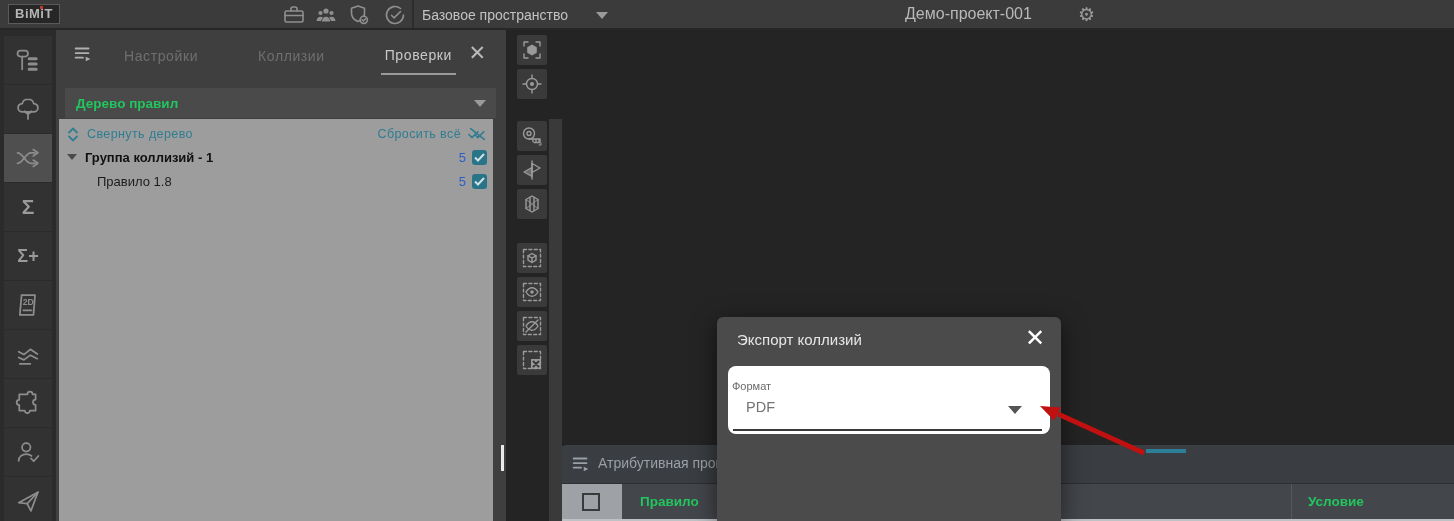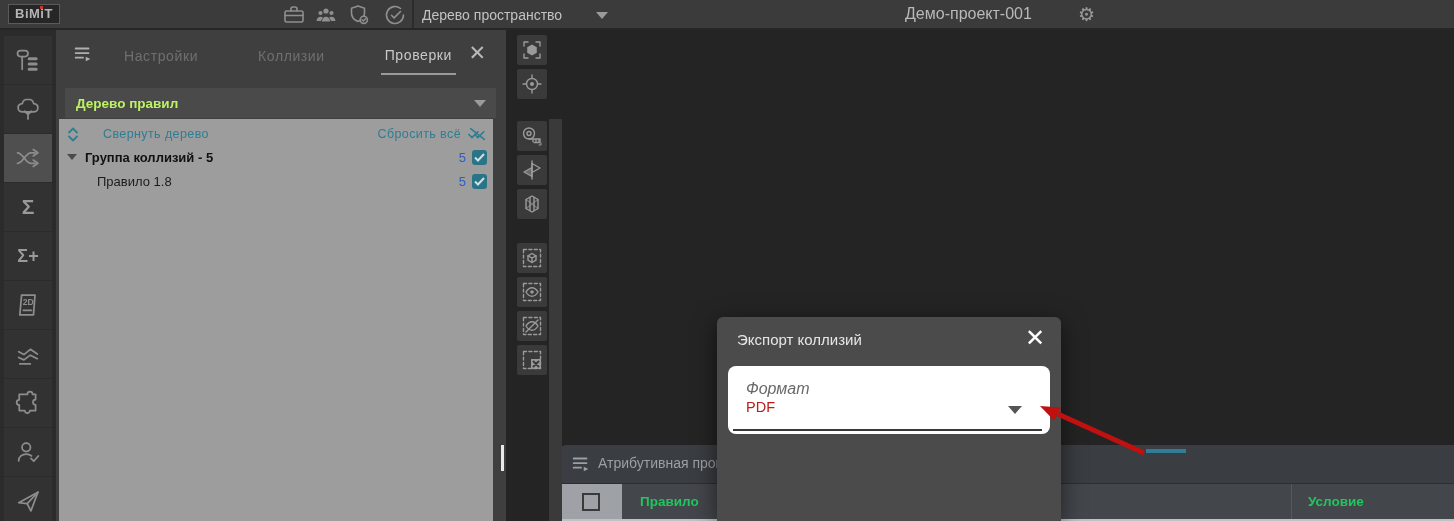--- a/index.html
+++ b/index.html
@@ -32,21 +32,21 @@
   .tile .glyph { color:#9a9a9a; font-size:21px; font-weight:bold; }
 
   
   #leftpanel { position:absolute; left:56px; top:30px; width:450px; height:491px; background:#3f3f3f; z-index:20; }
   .lp-head { position:absolute; left:0; top:0; right:0; height:48px; display:flex; align-items:center; }
   .tab { font-size:14px; letter-spacing:.6px; color:#6f6f6f; padding:14px 4px 10px; margin:0 26px; cursor:default; }
   .tab.active { color:#c9c9c9; border-bottom:2px solid #9a9a9a; }
   .lp-close { position:absolute; right:20px; top:12px; color:#b8b8b8; font-size:21px; line-height:21px; }
   .section-bar { position:absolute; left:9px; top:58px; width:431px; height:30px; background:#4a4a4a;
                  display:flex; align-items:center; }
-  .section-bar span { color:#bef264; font-weight:bold; font-size:13.5px; margin-left:11px; }
+  .section-bar span { color:#22c55e; font-weight:bold; font-size:13.5px; margin-left:11px; }
   .section-caret { position:absolute; right:10px; top:12px; }
   #tree { position:absolute; left:3px; top:89px; width:434px; bottom:0; background:#9d9d9d;
           font-size:13px; color:#1c1c1c; }
   .tree-head { display:flex; align-items:center; height:26px; padding:4px 6px 0 8px; }
   .tree-link { color:#2f7d92; font-size:12.5px; letter-spacing:.4px; }
   .tree-row { display:flex; align-items:center; height:24px; padding-right:6px; }
   .row-count { color:#2b5fc4; font-size:13px; width:20px; text-align:right; margin-right:6px; }
   .cbx { width:15px; height:15px; border-radius:3px; background:#2a7487; display:flex;
          align-items:center; justify-content:center; }
   .scroll-thumb { position:absolute; left:445px; top:415px; width:3px; height:26px; background:#e9e9e9; z-index:21; }
@@ -70,22 +70,22 @@
   .bp-divider { position:absolute; left:731px; top:0; width:1px; height:36px; background:#55585c; }
   .bp-sliver { position:absolute; left:0; top:74px; right:0; height:2px; background:#bfc2c5; }
 
   
   #modal { position:absolute; left:717px; top:317px; width:344px; height:204px; background:#4b4b4b;
            border-radius:6px 6px 0 0; box-shadow:0 6px 24px rgba(0,0,0,.55); z-index:40; }
   .modal-title { position:absolute; left:20px; top:14px; color:#e6e6e6; font-size:15px; }
   .modal-close { position:absolute; right:16px; top:9px; color:#ffffff; font-size:24px; line-height:24px; }
   .modal-card { position:absolute; left:11px; top:49px; width:322px; height:68px; background:#ffffff;
                 border-radius:8px; }
-  .field-label { position:absolute; left:18px; top:14px; color:#6a6a6a; font-size:16px;font-style:italic; }
-  .field-value { position:absolute; left:18px; top:33px; color:#b91c1c; font-size:14.5px; }
+  .field-label { position:absolute; left:4px; top:14px; color:#6a6a6a; font-size:11px; }
+  .field-value { position:absolute; left:18px; top:33px; color:#737373; font-size:14.5px; }
   .field-caret { position:absolute; right:28px; top:40px; width:0; height:0;
                  border-left:7px solid transparent; border-right:7px solid transparent; border-top:8px solid #555; }
   .field-underline { position:absolute; left:5px; right:8px; bottom:3px; height:2.5px; background:#3a3a3a; }
   .modal-btn { position:absolute; left:176px; top:135px; width:166px; height:42px; background:#3f97ba;
                border:none; border-radius:4px; color:#f0f7fa; font-size:15px; letter-spacing:.4px;
                font-family:"Liberation Sans", sans-serif; }
 
   
   #scene { position:absolute; left:0; top:30px; z-index:1; }
   #arrow-overlay { position:absolute; left:0; top:0; z-index:50; pointer-events:none; }
@@ -212,21 +212,21 @@
       </svg>
   </div>
   <div class="tb-ico" style="left:383px">
     <svg class="lineico" width="24" height="24" viewBox="0 0 24 24" stroke-width="1.8">
         <path d="M20.5 12a8.5 8.5 0 1 1-3-6.5"></path>
         <path d="M8.5 12.3l2.6 2.6 6.4-6.4"></path>
       </svg>
   </div>
   <div class="tb-sep" style="left:412px"></div>
 
-  <span class="ws-label">Дерево пространство</span>
+  <span class="ws-label">Базовое пространство</span>
   <div class="caret-down abs" style="left:596px; top:12px"></div>
 
   <span class="proj-title">Демо-проект-001</span>
   <span class="gear-glyph abs" style="left:1078px; top:3px">⚙</span>
 </div>
 
 <div id="sidebar">
   <div class="tile" style="top:6px">
     <svg width="28" height="28" viewBox="0 0 24 24">
         <rect x="3" y="4" width="9" height="5" rx="2.5"></rect>
@@ -388,34 +388,34 @@
   <div class="section-bar">
     <span>Дерево правил</span>
     <div class="caret-down section-caret"></div>
   </div>
 
   <div id="tree">
     <div class="tree-head">
       <svg width="12" height="15" viewBox="0 0 12 15" stroke="#2f7d92" fill="none" stroke-width="1.8" stroke-linecap="round">
           <path d="M2 5.5L6 1.5l4 4 M2 9.5l4 4 4-4"></path>
         </svg>
-      <span class="tree-link" style="margin-left:24px">Свернуть дерево</span>
+      <span class="tree-link" style="margin-left:8px">Свернуть дерево</span>
       <span style="flex:1"></span>
       <span class="tree-link">Сбросить всё</span>
       <svg style="margin-left:6px" width="20" height="16" viewBox="0 0 22 16" stroke="#2f7d92" fill="none" stroke-width="1.8" stroke-linecap="round">
           <path d="M2 8.5l3.5 3.5L12 5.5 M8.5 8.5l3.5 3.5L18.5 5.5"></path>
           <path d="M4 2l15 12"></path>
         </svg>
     </div>
 
     <div class="tree-row" style="padding-left:8px">
       <svg width="10" height="8" viewBox="0 0 10 8">
           <polygon points="0,1 10,1 5,7" fill="#4a4a4a"></polygon>
         </svg>
-      <span style="margin-left:8px; font-weight:bold; color:#111; flex:1">Группа коллизий - 5</span>
+      <span style="margin-left:8px; font-weight:bold; color:#111; flex:1">Группа коллизий - 1</span>
       <span class="row-count">5</span>
       <div class="cbx">
           <svg width="11" height="9" viewBox="0 0 11 9">
             <polyline points="1,4.5 4,7.5 10,1" fill="none" stroke="#cfe0e6" stroke-width="2"></polyline>
           </svg>
         </div>
     </div>
     <div class="tree-row" style="padding-left:38px">
       <span style="flex:1">Правило 1.8</span>
       <span class="row-count">5</span>

